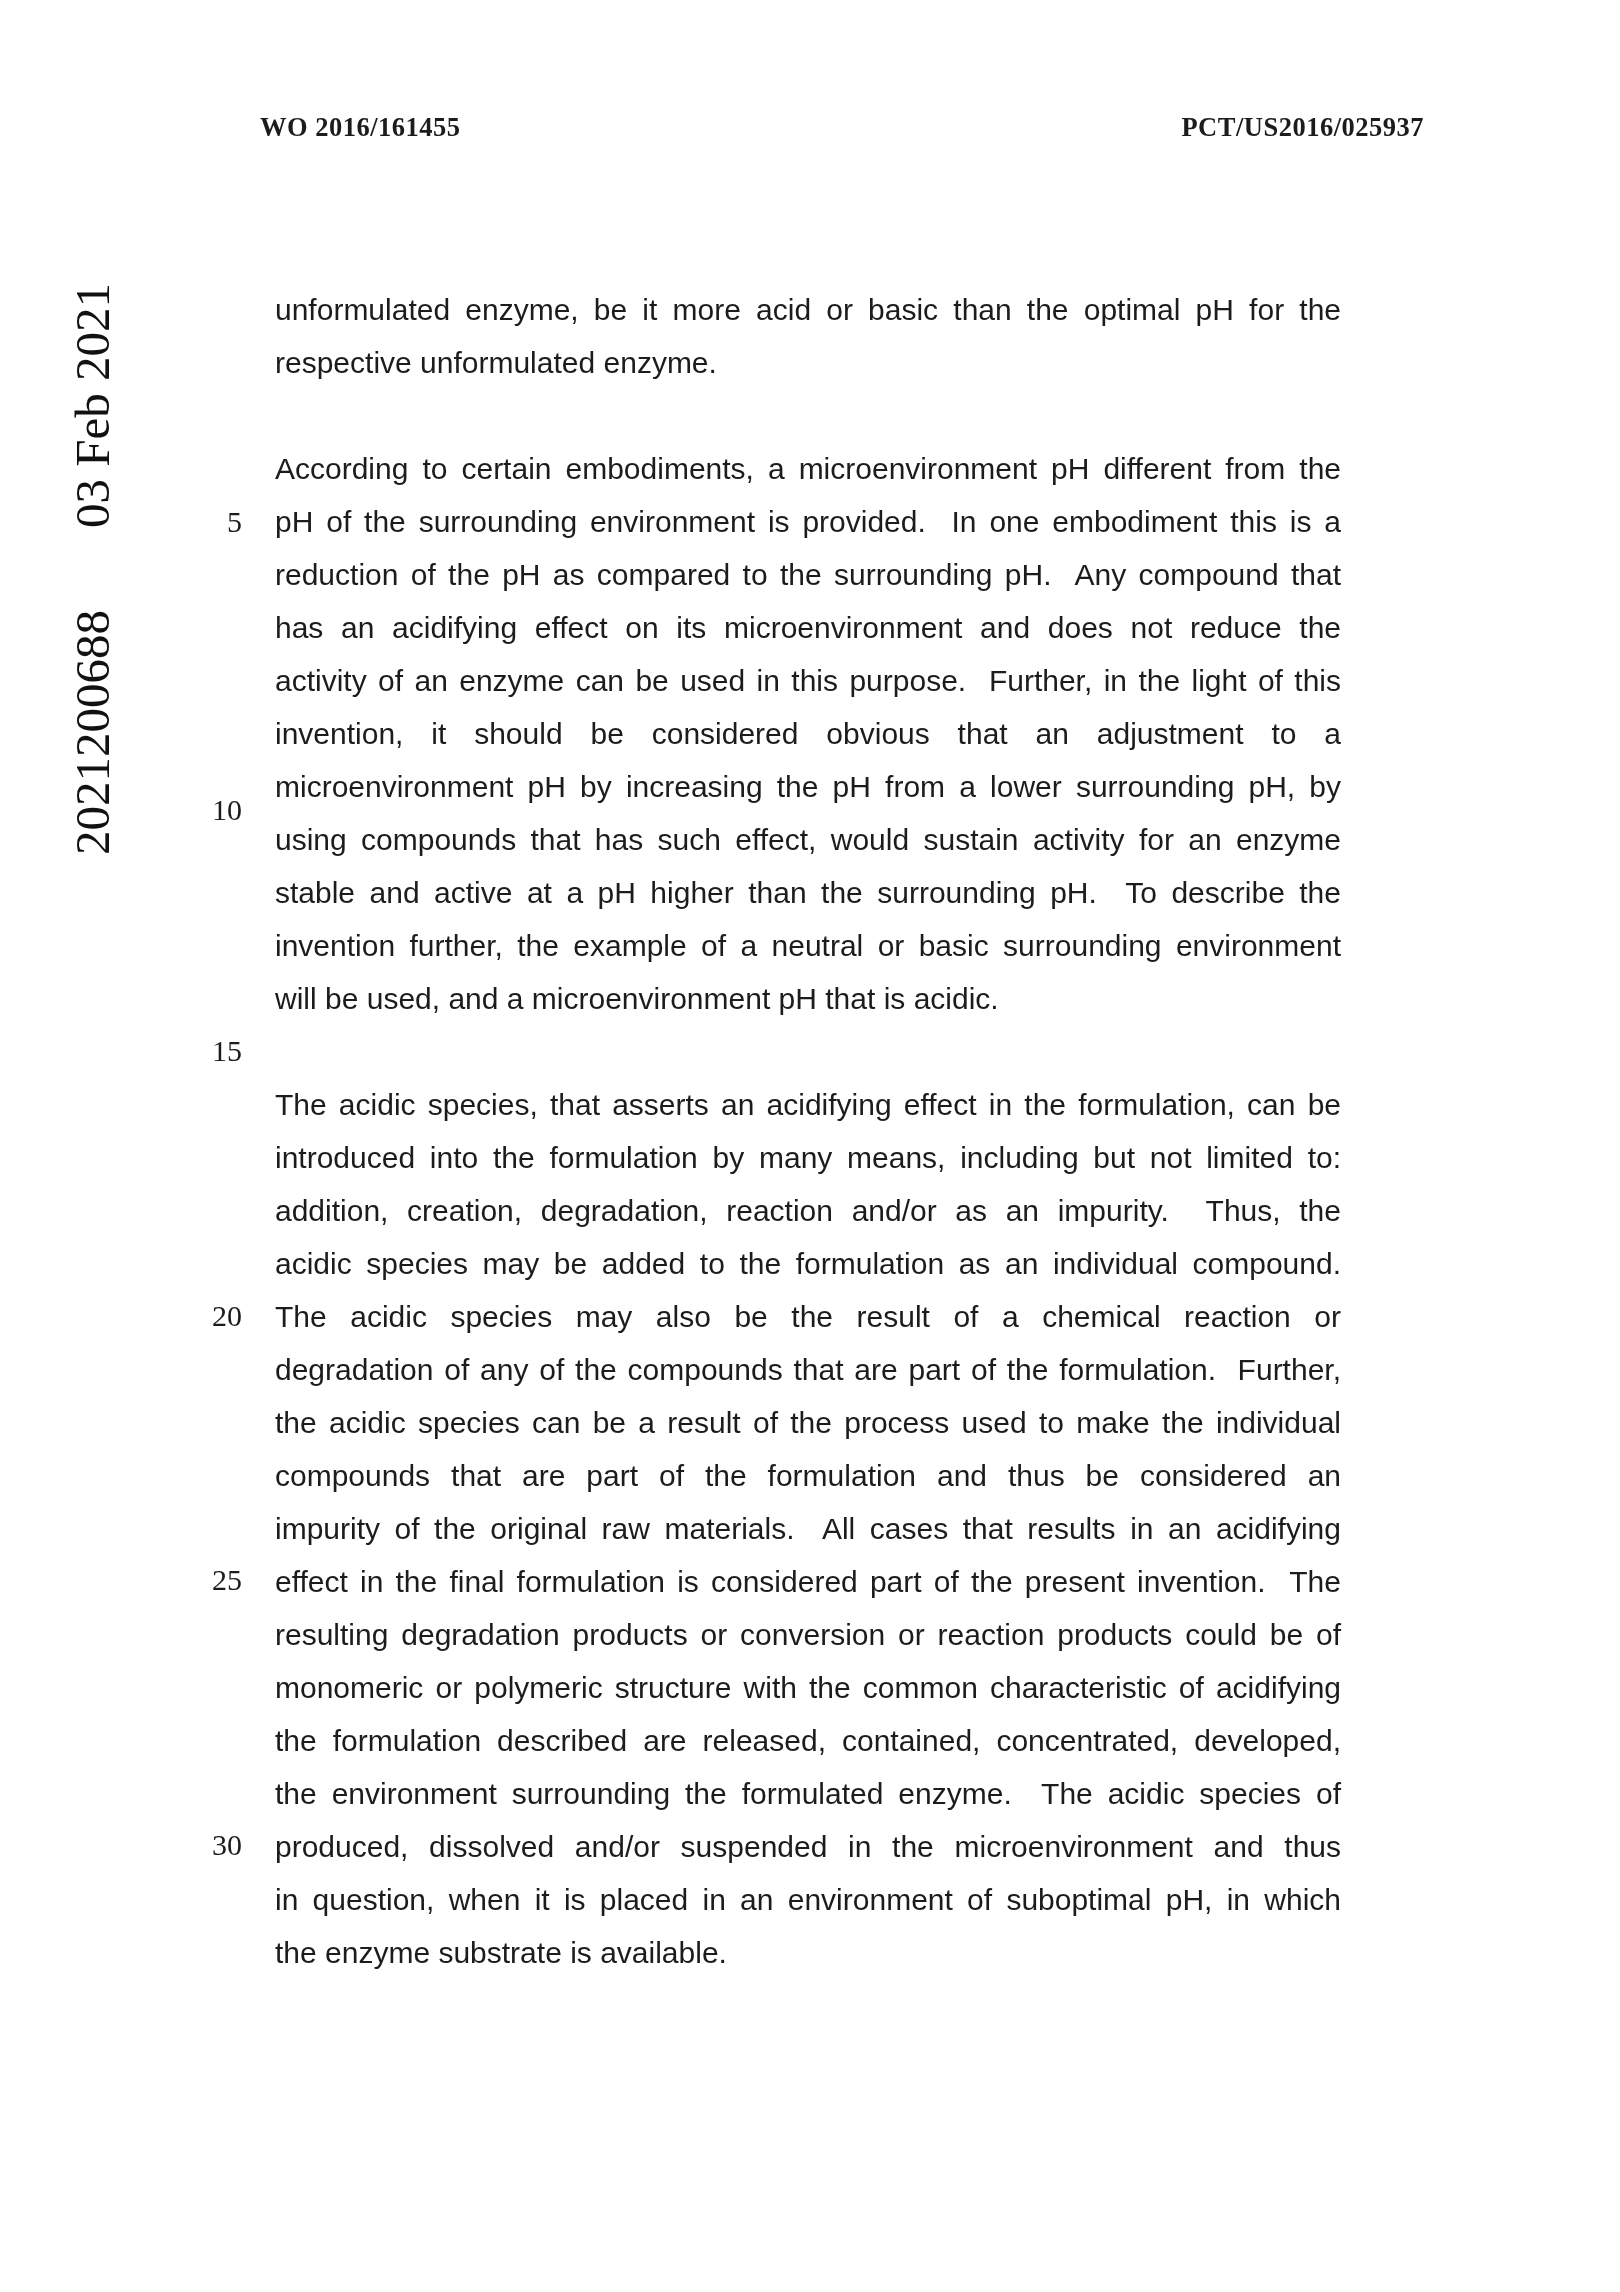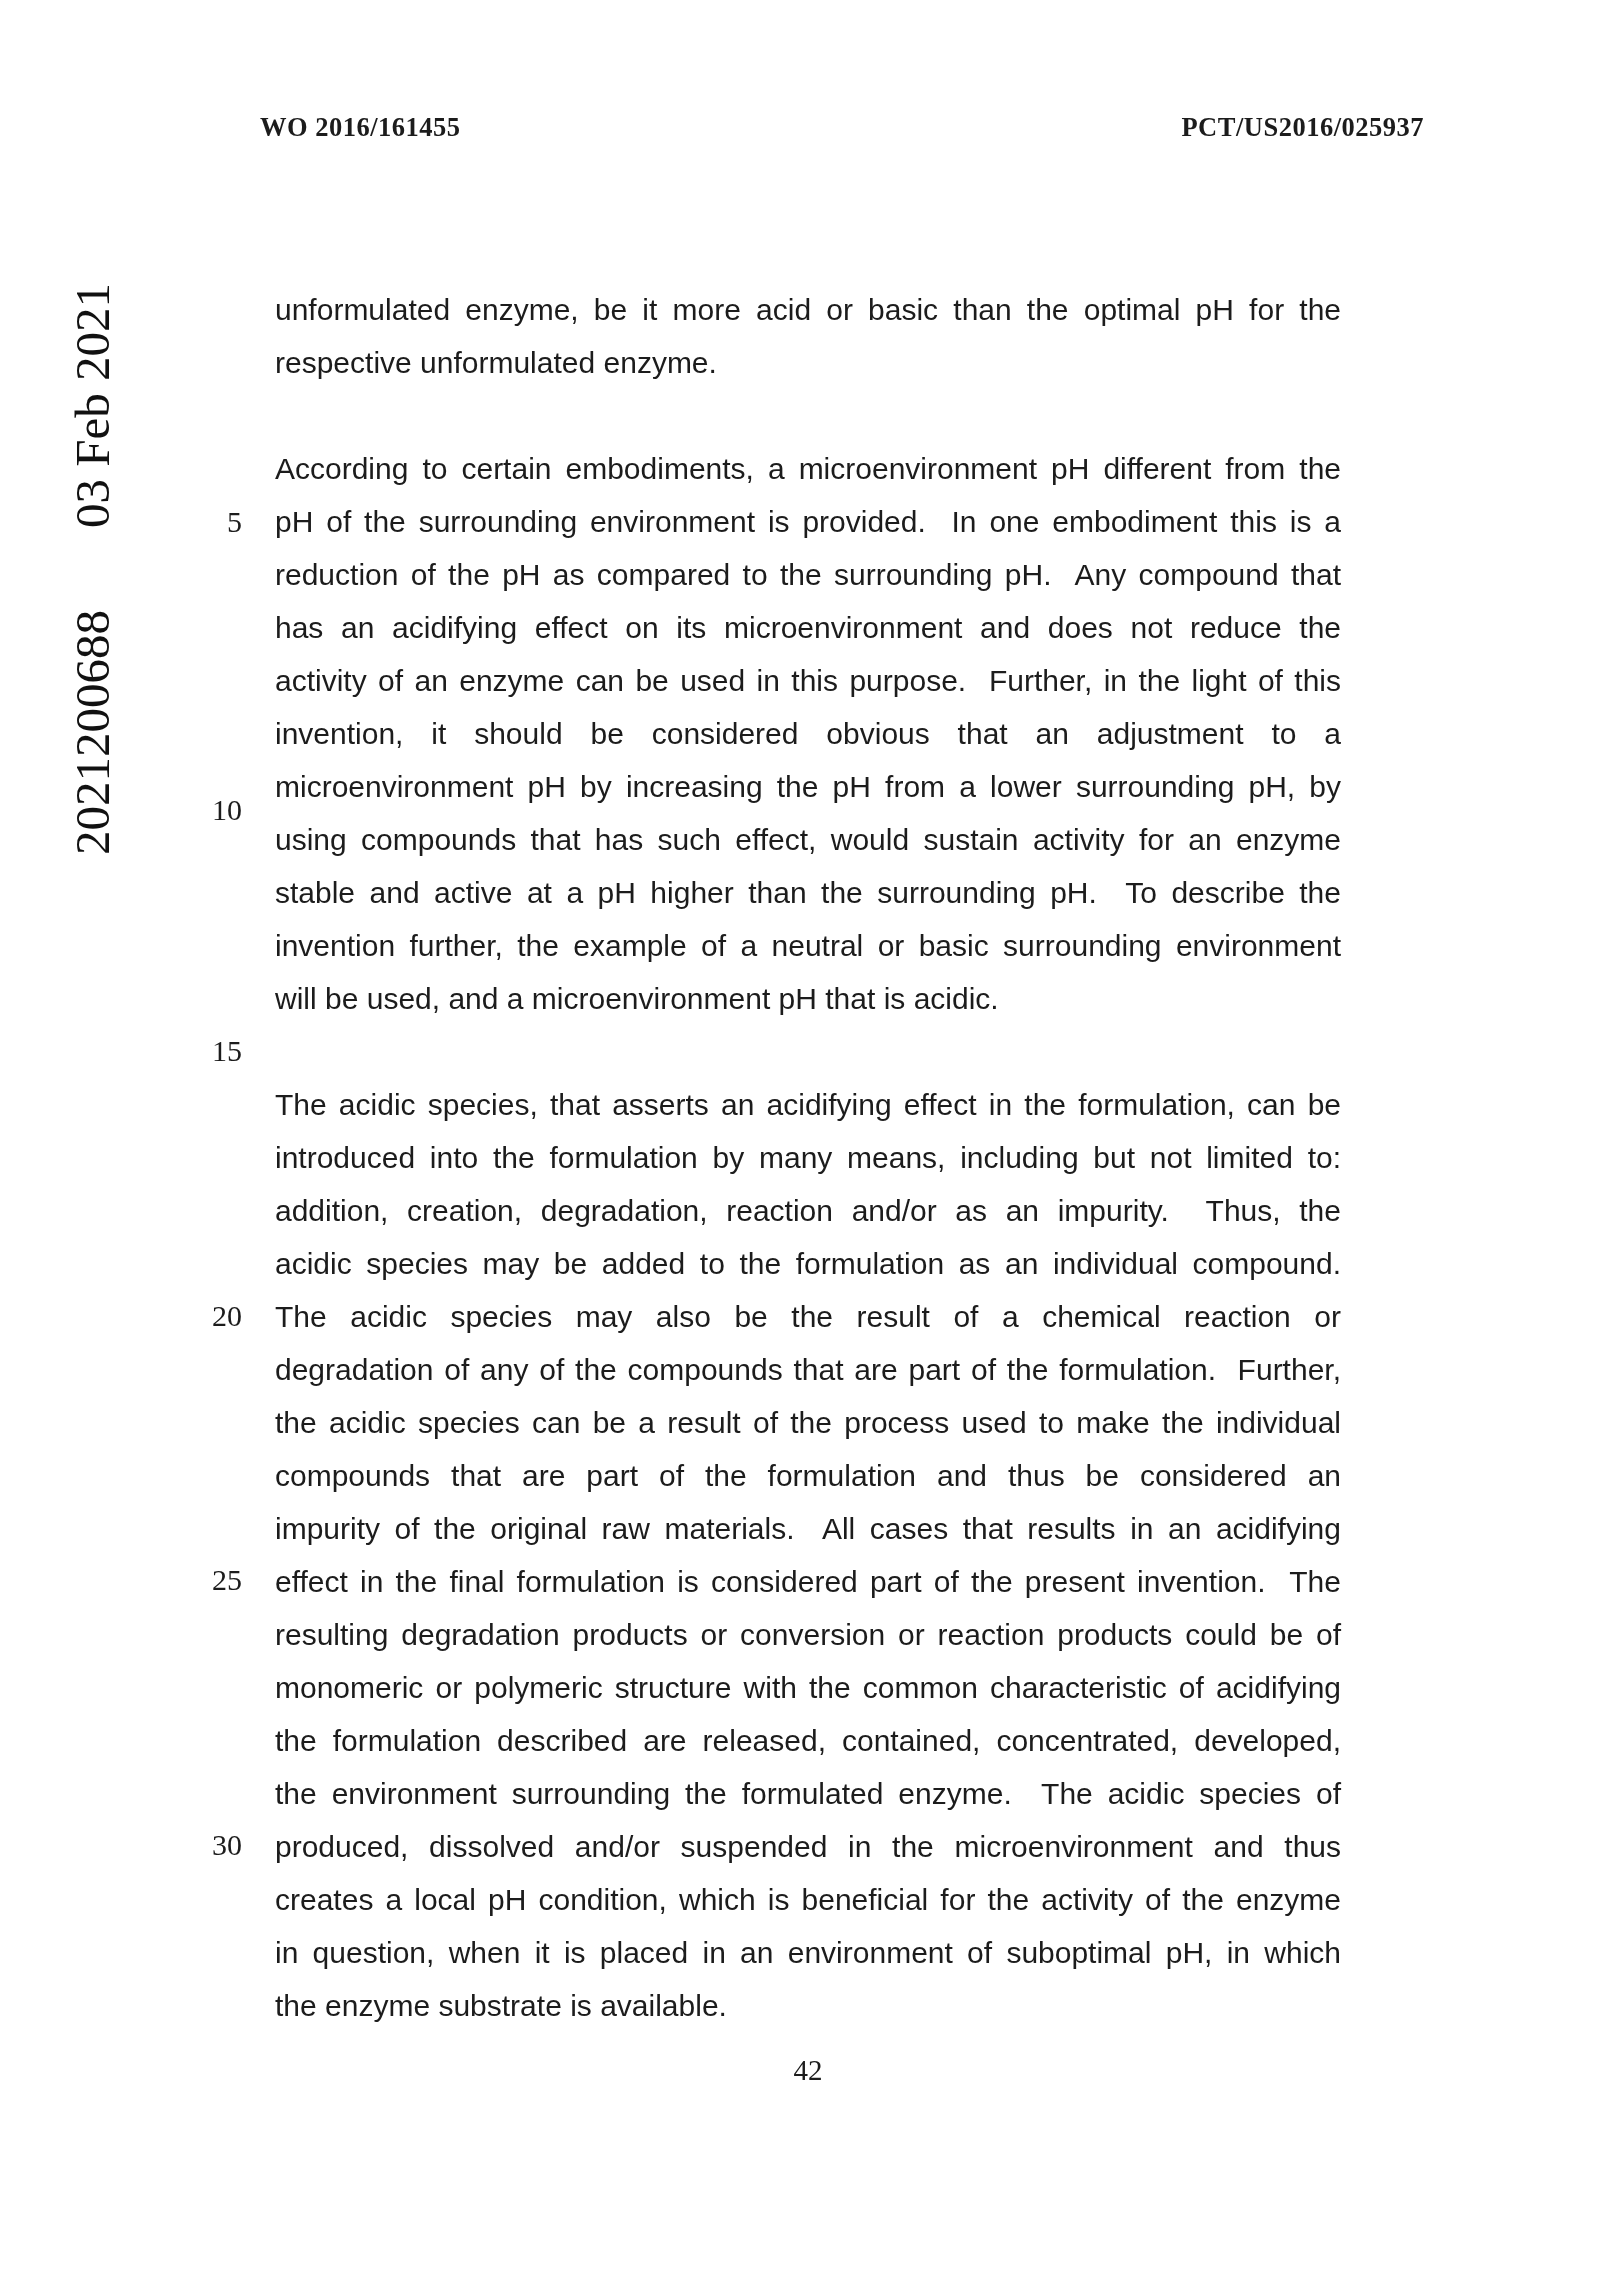--- a/index.html
+++ b/index.html
@@ -108,21 +108,19 @@
       <div class="bline just">degradation of any of the compounds that are part of the formulation.  Further,</div>
       <div class="bline just">the acidic species can be a result of the process used to make the individual</div>
       <div class="bline just">compounds that are part of the formulation and thus be considered an</div>
       <div class="bline just">impurity of the original raw materials.  All cases that results in an acidifying</div>
       <div class="bline just">effect in the final formulation is considered part of the present invention.  The</div>
       <div class="bline just">resulting degradation products or conversion or reaction products could be of</div>
       <div class="bline just">monomeric or polymeric structure with the common characteristic of acidifying</div>
       <div class="bline just">the formulation described are released, contained, concentrated, developed,</div>
       <div class="bline just">the environment surrounding the formulated enzyme.  The acidic species of</div>
       <div class="bline just">produced, dissolved and/or suspended in the microenvironment and thus</div>
-      <div class="bline just">creates a local pH condition, which is beneficial for the activity of the enzyme</div>
       <div class="bline just">in question, when it is placed in an environment of suboptimal pH, in which</div>
       <div class="bline">the enzyme substrate is available.</div>
     </div>
 
-  <div class="pagenum">42</div>
 
 </div>
 
 
 </body></html>

